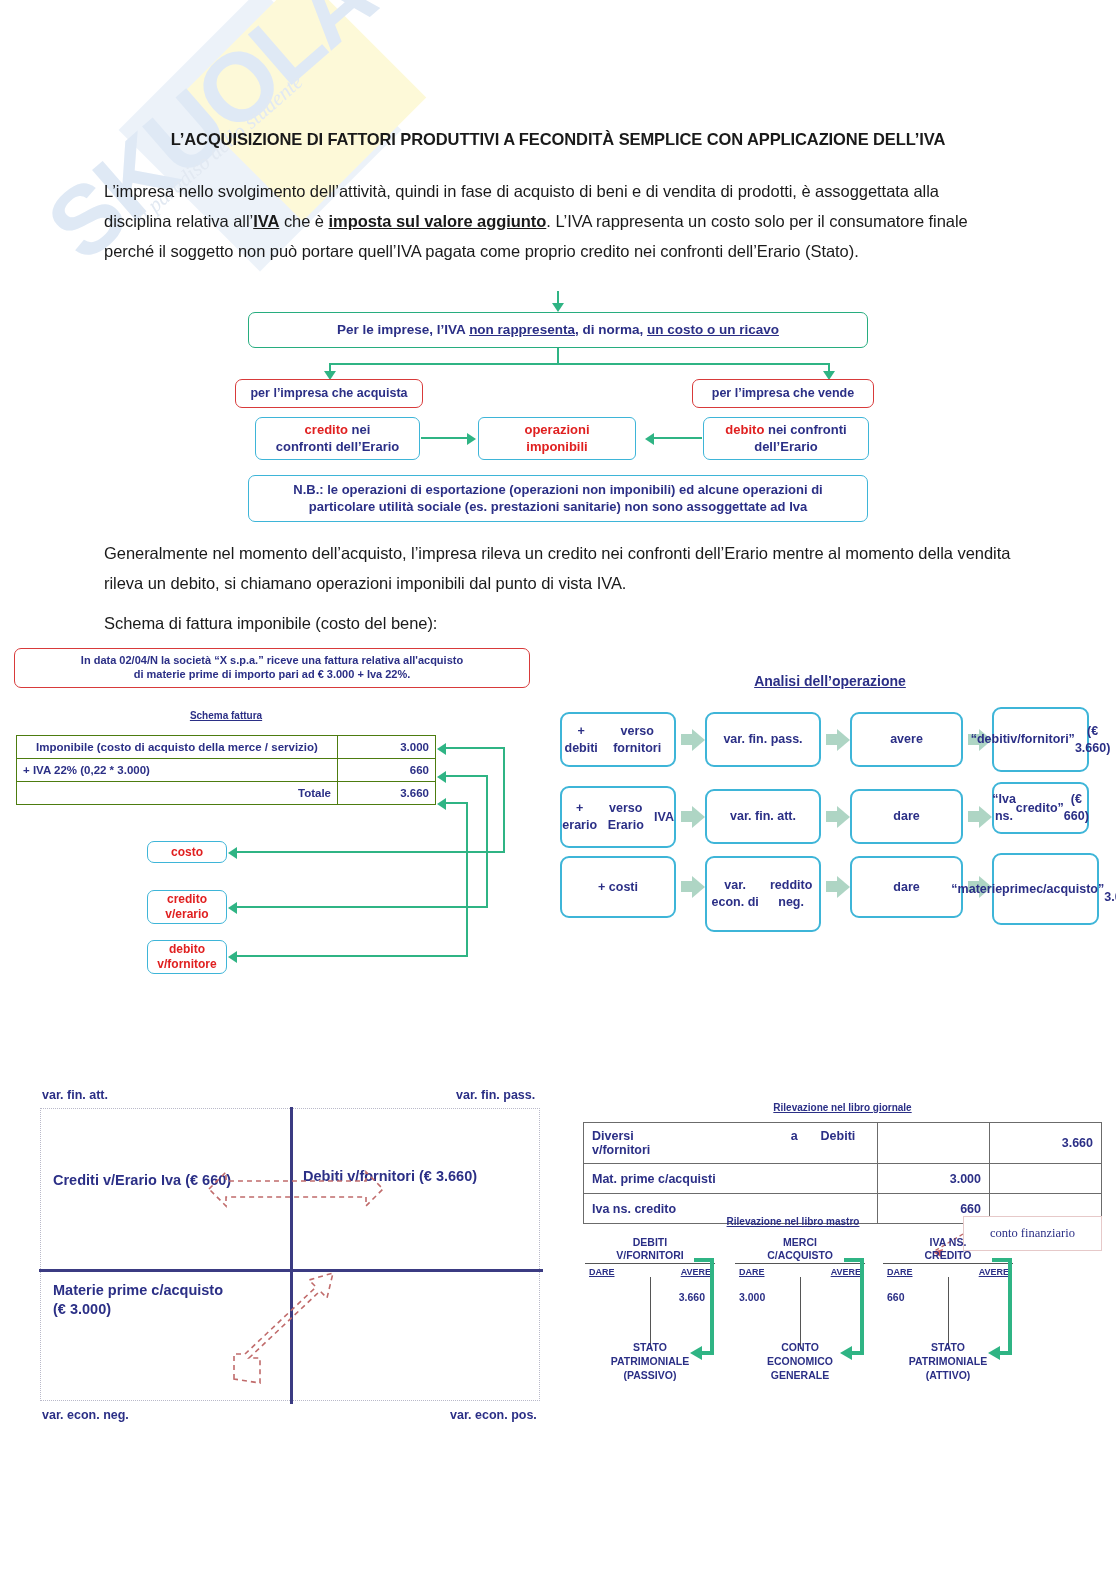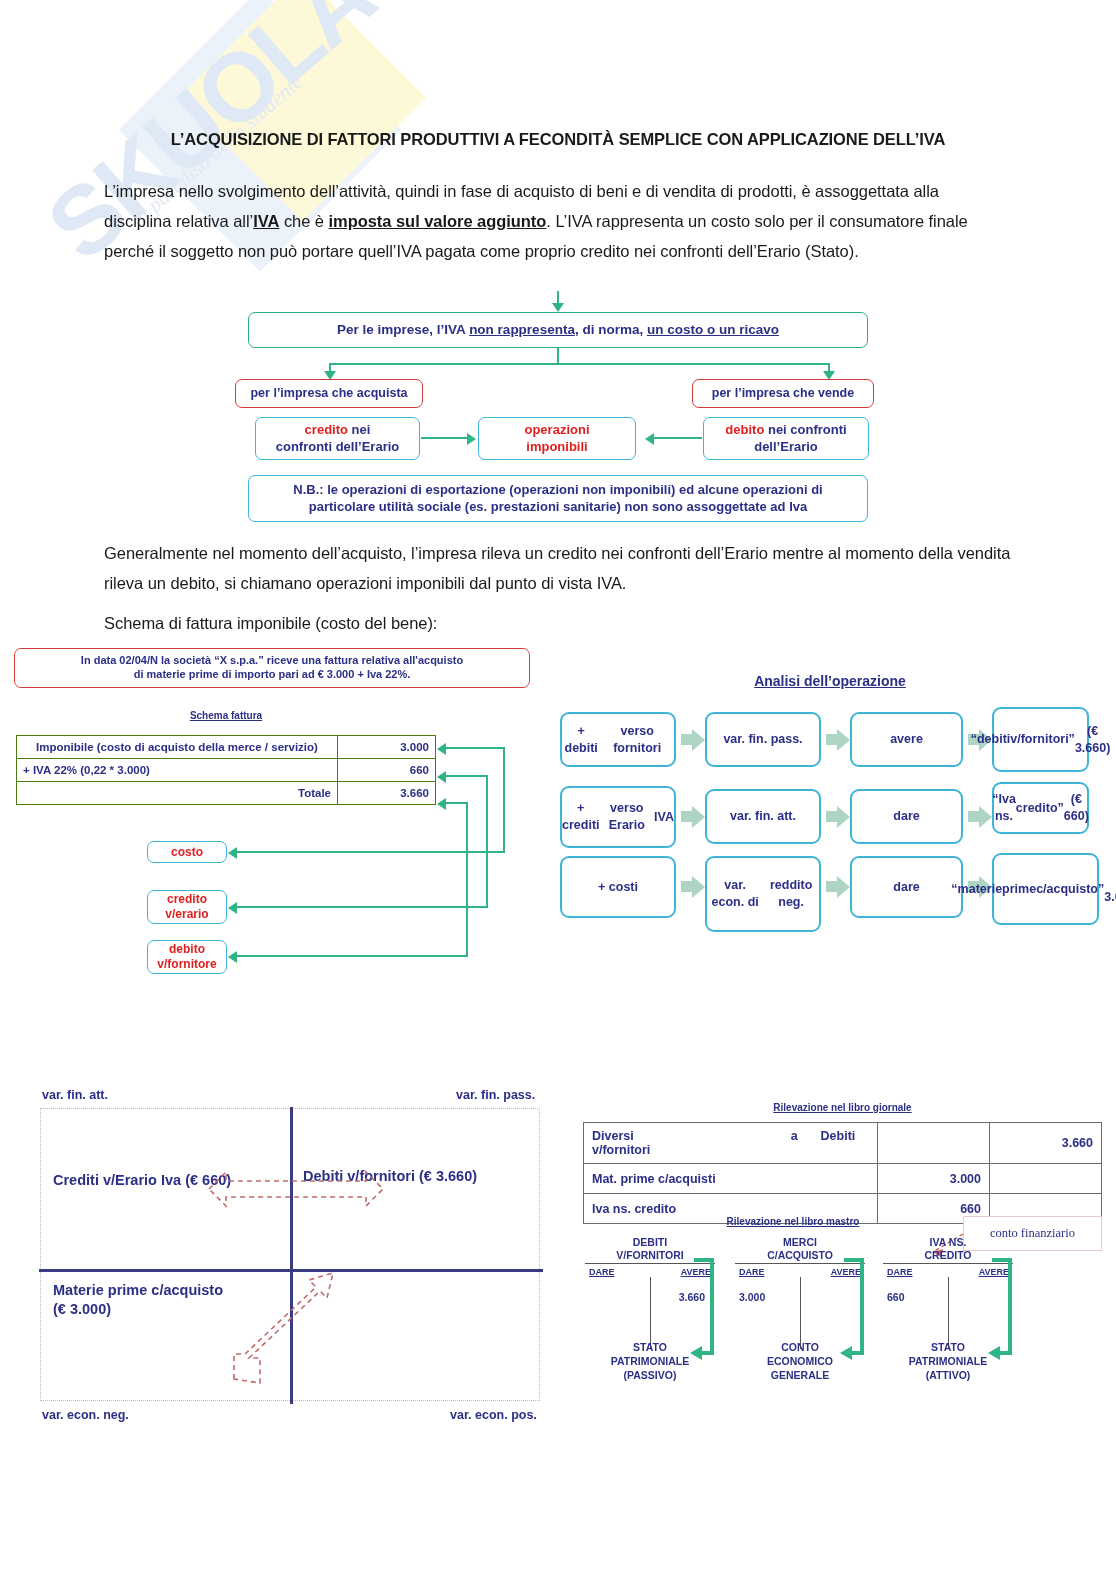--- a/index.html
+++ b/index.html
@@ -141,21 +141,21 @@
     <div class="gtri-down" style="left:324px;top:371px;"></div>
     <div class="gtri-down" style="left:823px;top:371px;"></div>
 
     <div class="fbox red navy" style="left:235px;top:379px;width:188px;height:29px;font-size:12.5px;">per  l’impresa che acquista</div>
     <div class="fbox red navy" style="left:692px;top:379px;width:182px;height:29px;font-size:12.5px;">per  l’impresa che vende</div>
 
     <div class="fbox cyan" style="left:255px;top:417px;width:165px;height:43px;font-size:13px;">
       <span><span class="rred">credito</span><span class="navy"> nei</span><br><span class="navy">confronti dell’Erario</span></span>
     </div>
 
-    <div class="fbox cyan rred" style="left:478px;top:417px;width:158px;height:43px;font-size:13px;">
+    <div class="fbox cyan rred" style="left:478px;top:417px;width:158px;height:43px;font-size:13px;border-radius:6px;">
       <span><span>operazioni</span><br><span>imponibili</span></span>
     </div>
 
     <div class="fbox cyan" style="left:703px;top:417px;width:166px;height:43px;font-size:13px;">
       <span><span class="rred">debito</span><span class="navy"> nei confronti</span><br><span class="navy">dell’Erario</span></span>
     </div>
 
     <div class="gline" style="left:421px;top:437px;width:48px;height:2.2px;"></div>
     <div class="gtri-right" style="left:467px;top:433px;"></div>
     <div class="gline" style="left:654px;top:437px;width:48px;height:2.2px;"></div>
@@ -241,21 +241,21 @@
     <div class="chev" style="left:979px;top:729px;"></div>
     <div class="abox" style="left:992px;top:707px;width:97px;height:65px;">
         <span>“debiti</span>
         <br>
         <span>v/fornitori”</span>
         <br>
         <span>(€ 3.660)</span>
       </div>
 
     <div class="abox" style="left:560px;top:786px;width:116px;height:62px;">
-        <span>+ crediti</span>
+        <span>+ erario</span>
         <br>
         <span>verso Erario</span>
         <br>
         <span>IVA</span>
       </div>
     <div class="chev-stem" style="left:681px;top:811px;width:11px;"></div>
     <div class="chev" style="left:692px;top:806px;"></div>
     <div class="abox" style="left:705px;top:789px;width:116px;height:55px;">
         <span>var. fin. att.</span>
       </div>

